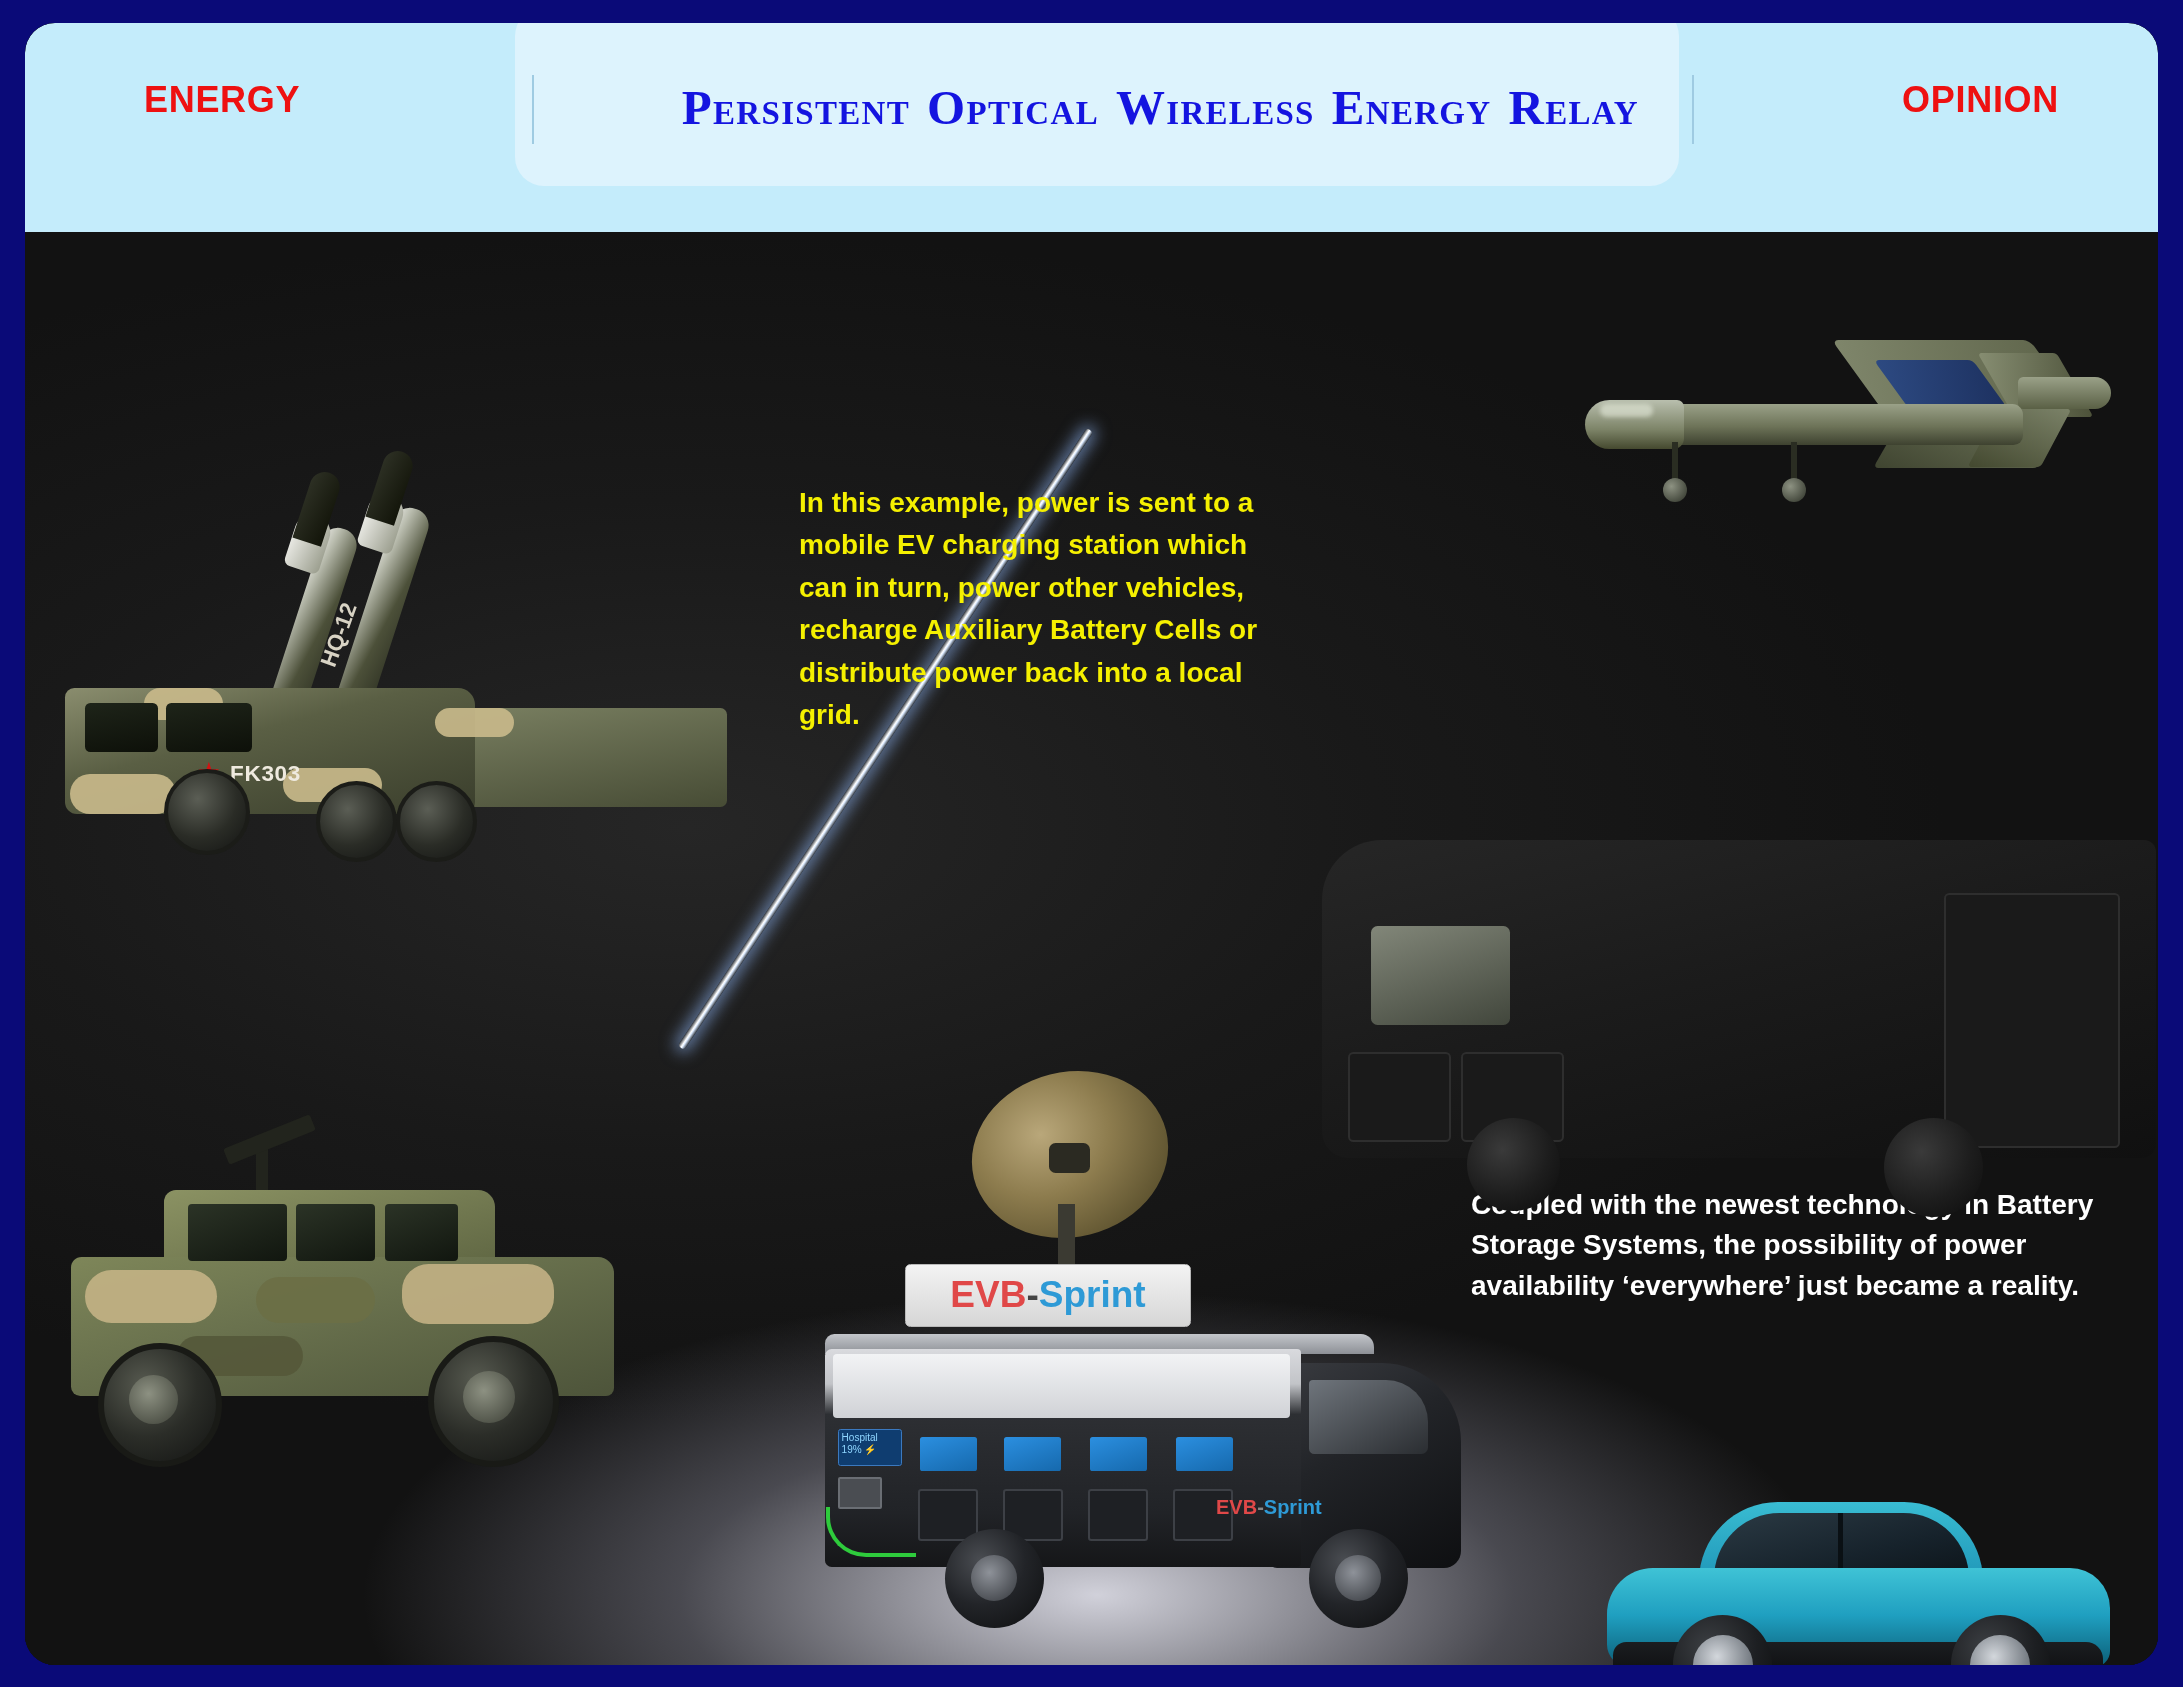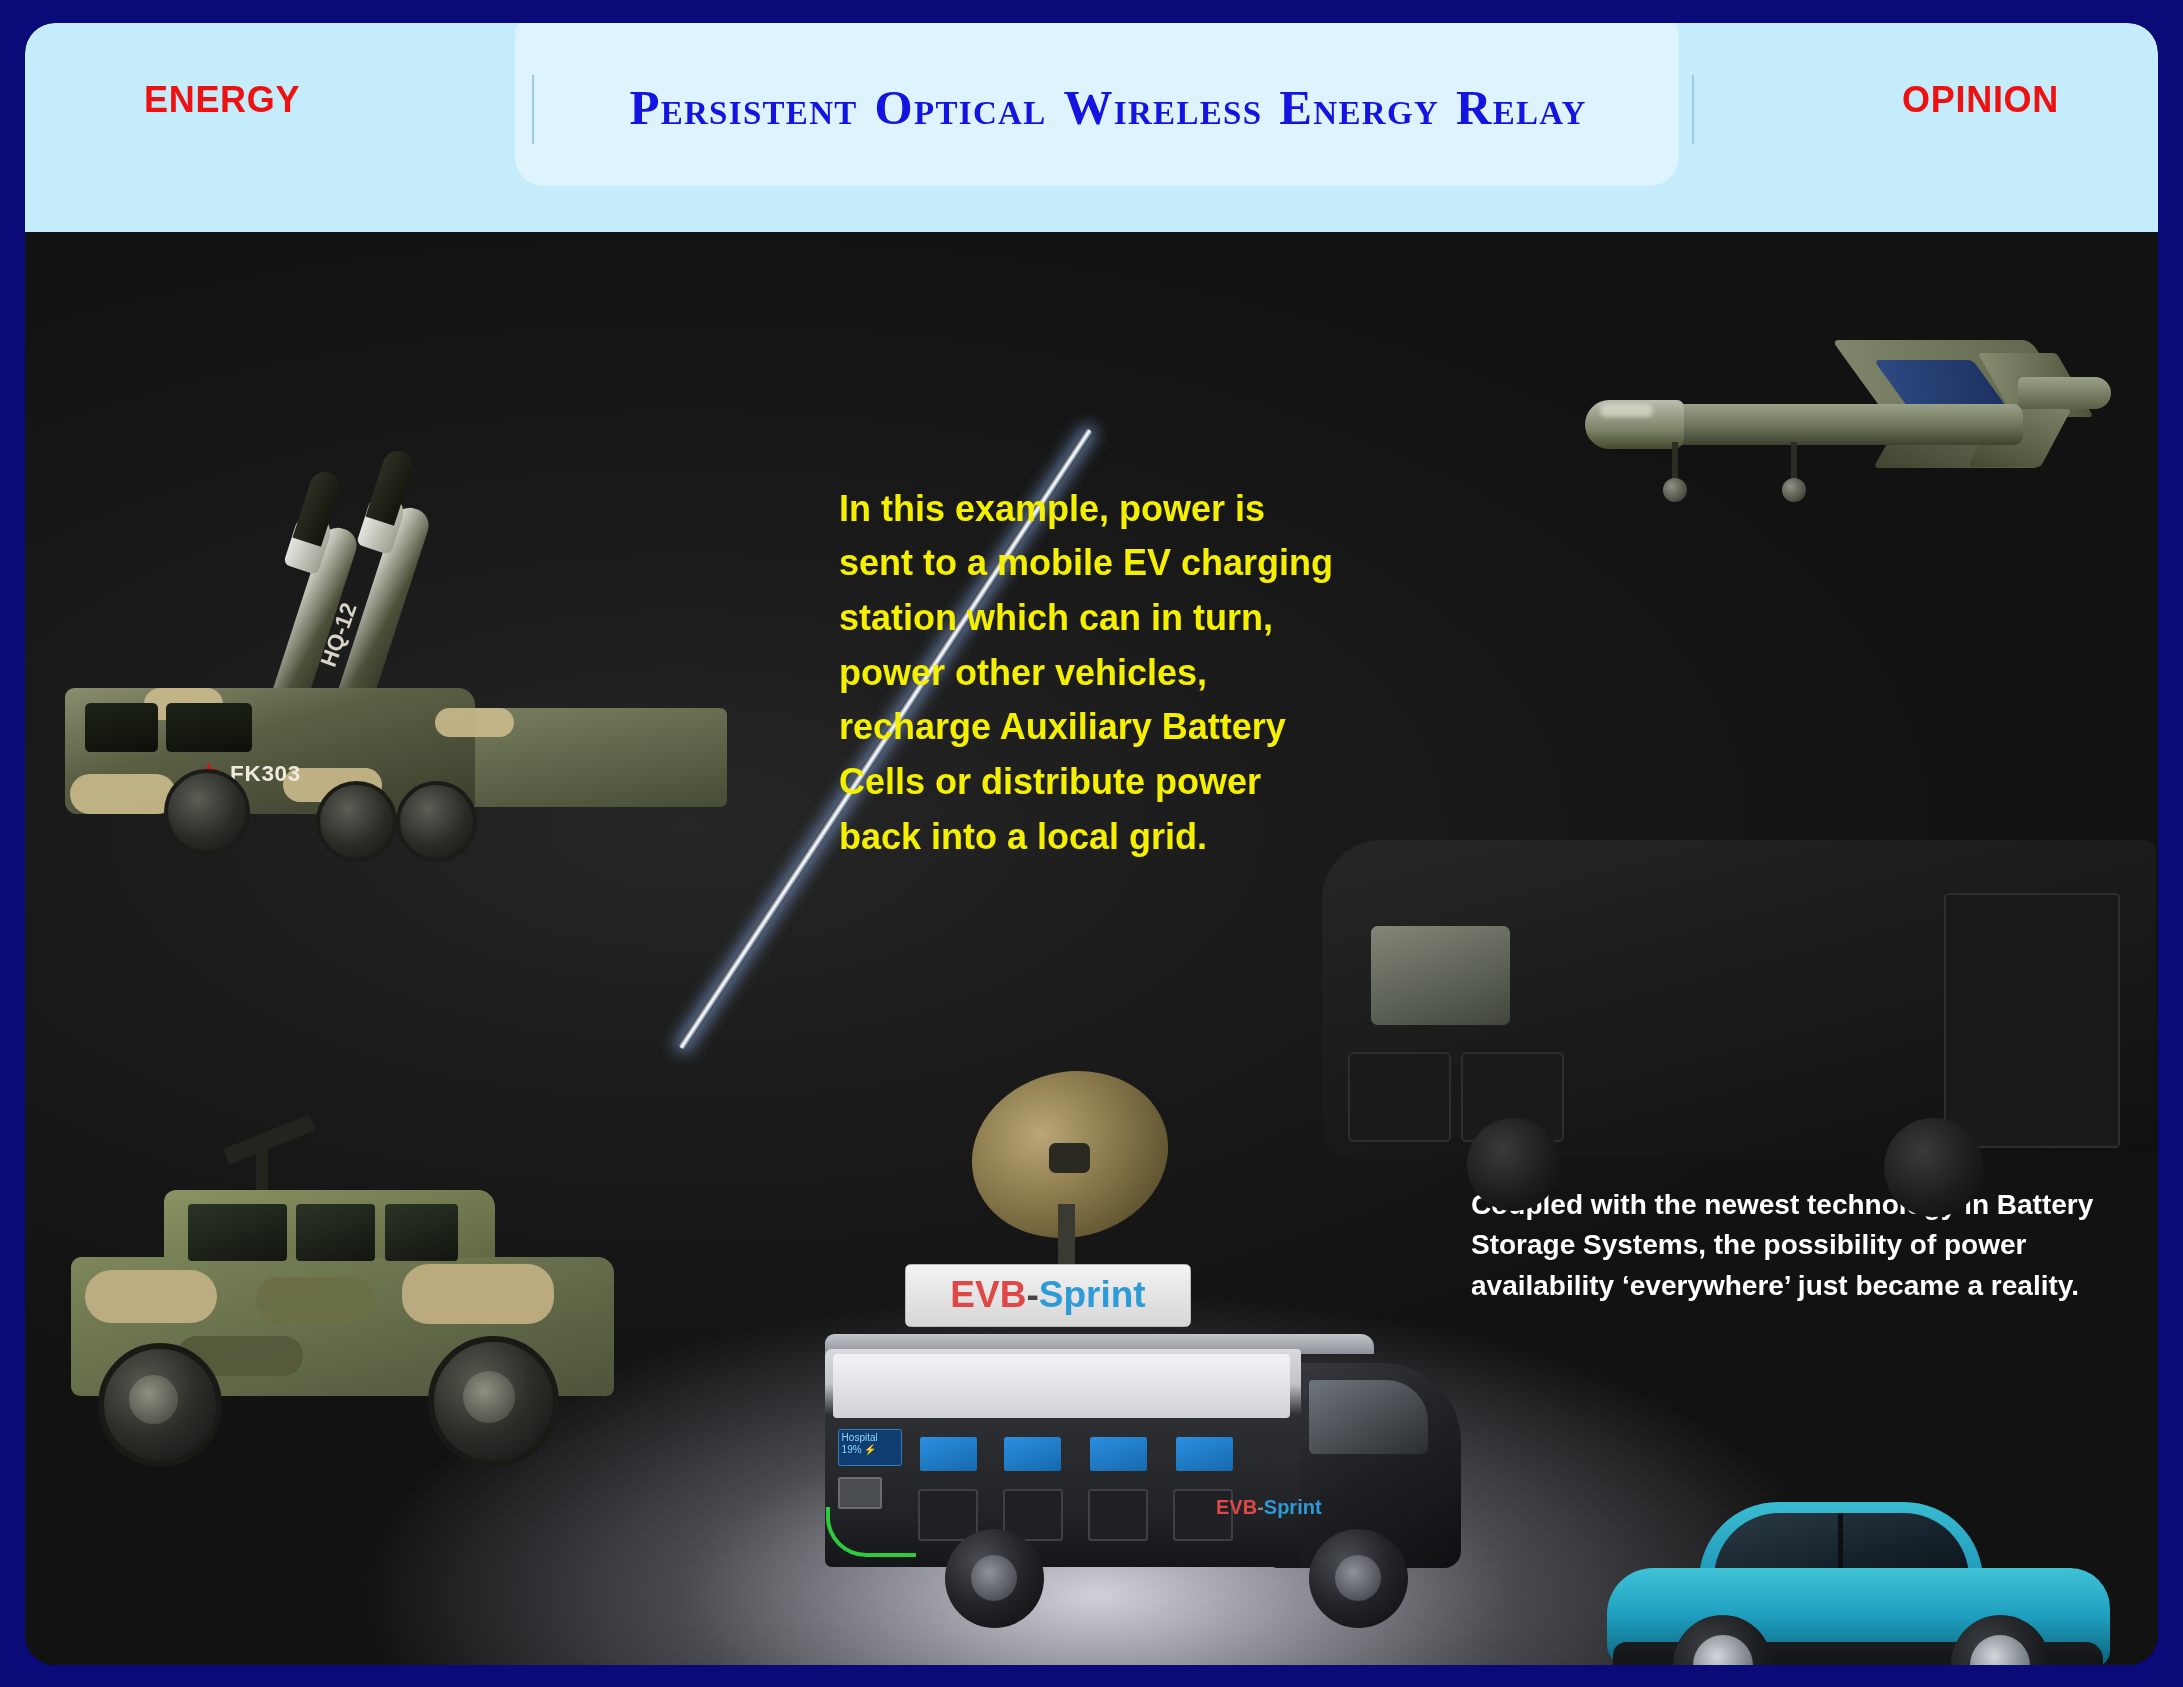--- a/index.html
+++ b/index.html
@@ -80,24 +80,24 @@
   #title-rule-right {
     position: absolute;
     left: 1667px;
     top: 52px;
     width: 2px;
     height: 69px;
     background: #9fcbe2;
   }
   #title {
     position: absolute;
-    left: 529px;
+    left: 506px;
     top: 56px;
     width: 1125px;
-    text-align: center;
+    text-align: right;
     color: #1414e0;
     font-family: "Liberation Serif", serif;
     font-weight: bold;
     font-size: 33px;
     letter-spacing: 1.3px;
     white-space: nowrap;
   }
   #title .cap { font-size: 49px; }
   #title .w { display: inline-block; margin-right: 17px; }
 
@@ -122,24 +122,24 @@
     white-space: pre-line;
   }
   #callout-top {
     left: 668px;
     top: 48px;
     width: 834px;
     font-size: 29px;
     color: #f5f000;
   }
   #callout-example {
-    left: 814px;
+    left: 774px;
     top: 250px;
     width: 503px;
-    font-size: 36px;
+    font-size: 28px;
     color: #f5f000;
     line-height: 1.52;
   }
   #callout-right-1 {
     left: 1446px;
     top: 675px;
     width: 668px;
     font-size: 28px;
     color: #ffffff;
     line-height: 1.46;

